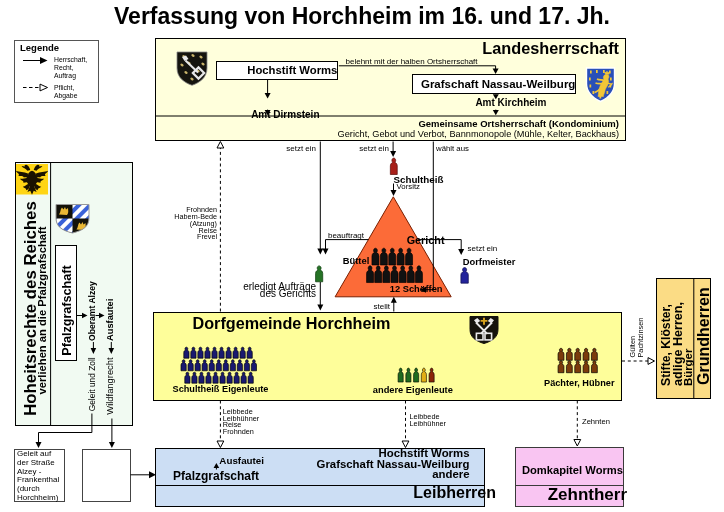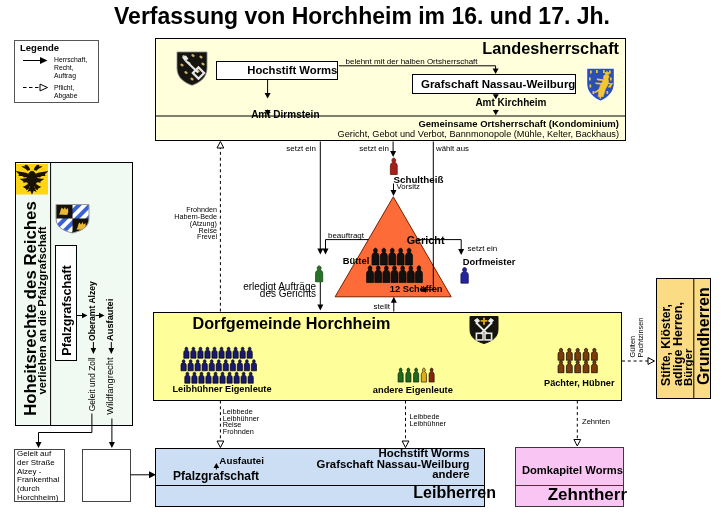--- a/index.html
+++ b/index.html
@@ -29,21 +29,21 @@
 <div class="abs ctr" style="left:446.5px;top:97.3px;width:100px;font-size:10px;font-weight:bold;">Amt Kirchheim</div>
 <div class="abs ctr" style="left:155px;top:118px;width:464px;font-size:9.5px;font-weight:bold;">Gemeinsame Ortsherrschaft (Kondominium)</div>
 <div class="abs ctr" style="left:155px;top:128.8px;width:464px;font-size:9.2px;">Gericht, Gebot und Verbot, Bannmonopole (Mühle, Kelter, Backhaus)</div>
 
 <div class="box" style="left:15px;top:162px;width:118px;height:263.5px;border:1px solid #000;background:#F1FAF2;"></div>
 
 <div class="box" style="left:55.3px;top:244.7px;width:22px;height:116.6px;border:1px solid #000;background:#fff;"></div>
 
 <div class="box" style="left:153px;top:311.5px;width:469px;height:89px;border:1.5px solid #000;background:#FEFE9A;"></div>
 <div class="abs" style="left:192.5px;top:314.3px;font-size:16.2px;font-weight:bold;">Dorfgemeinde Horchheim</div>
-<div class="abs" style="left:172.5px;top:384.3px;font-size:9.2px;font-weight:bold;white-space:nowrap;">Leibhühner Eigenleute</div>
+<div class="abs" style="left:172.5px;top:384.3px;font-size:9.2px;font-weight:bold;white-space:nowrap;">Schultheiß Eigenleute</div>
 <div class="abs" style="left:372.8px;top:384.8px;font-size:9.3px;font-weight:bold;white-space:nowrap;">andere Eigenleute</div>
 <div class="abs" style="left:544px;top:378.2px;font-size:9.2px;font-weight:bold;white-space:nowrap;">Pächter, Hübner</div>
 
 <div class="box" style="left:155px;top:448px;width:330px;height:58.5px;border:1px solid #000;background:#CCDEF4;"></div>
 <div class="abs ctr" style="left:176px;top:454.8px;width:88px;font-size:9.8px;font-weight:bold;">Ausfautei</div>
 <div class="abs" style="left:173px;top:469px;font-size:12px;font-weight:bold;">Pfalzgrafschaft</div>
 <div class="abs" style="left:270px;top:447.8px;width:199.5px;font-size:11.4px;font-weight:bold;text-align:right;line-height:10.7px;">Hochstift Worms<br>Grafschaft Nassau-Weilburg<br>andere</div>
 <div class="abs" style="left:155px;top:484.5px;width:330px;border-top:1px solid #000;"></div>
 <div class="abs ctr" style="left:166px;top:483.5px;width:330px;font-size:16px;font-weight:bold;">Leibherren</div>
 

